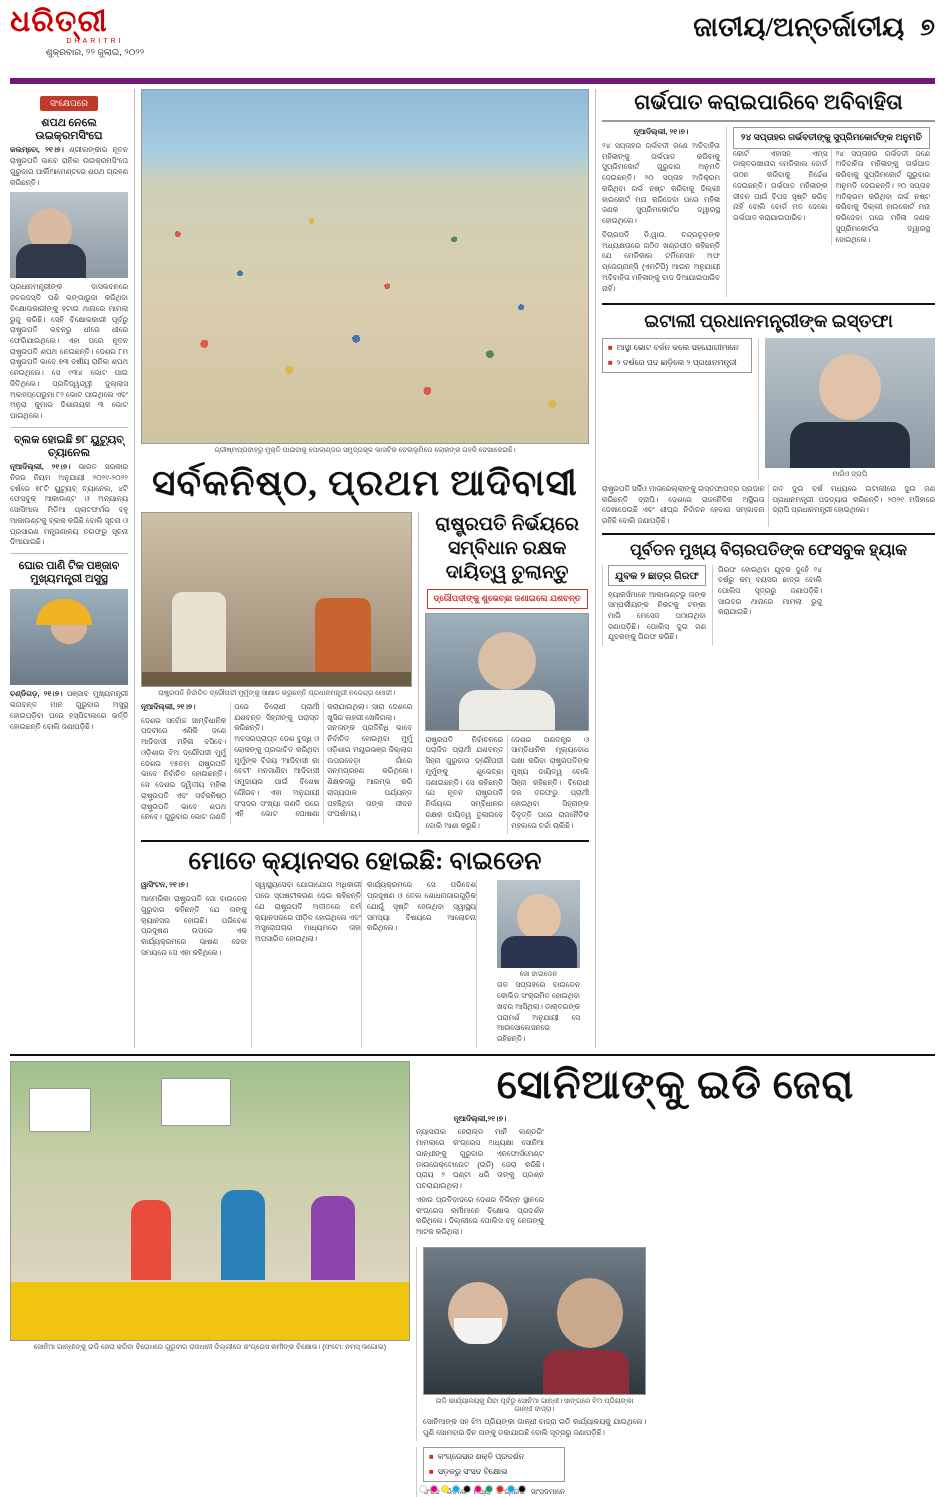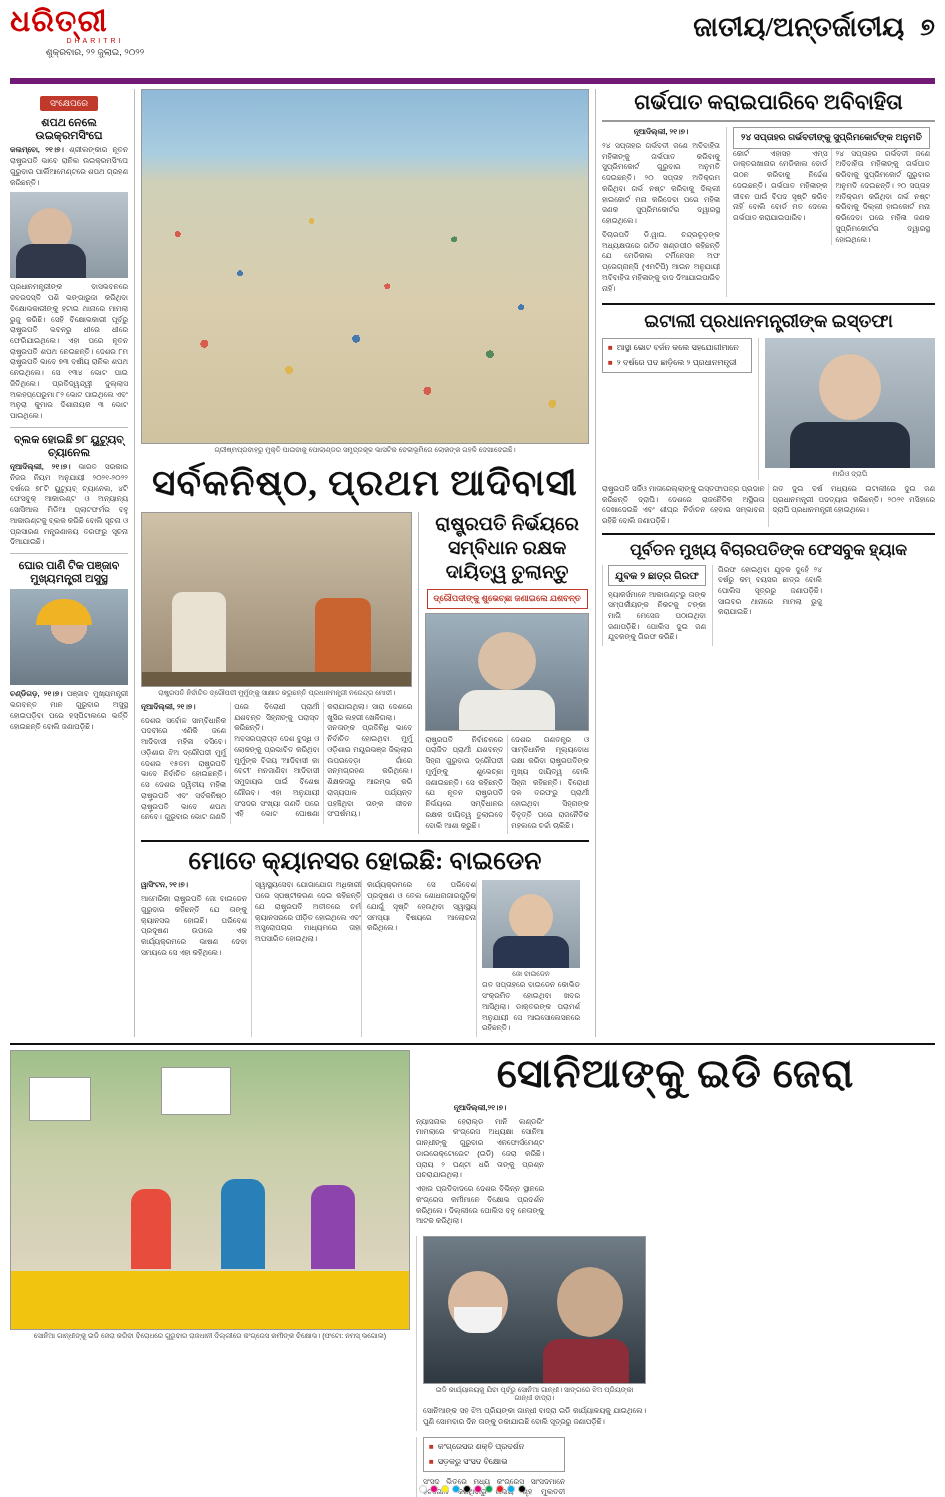--- a/index.html
+++ b/index.html
@@ -207,21 +207,21 @@
             </div>
             <div class="body-text">
                 <p>ସ୍ୱାସ୍ଥ୍ୟସେବା ଯୋଗାଯୋଗ ଅଧିକାରୀ ପରେ ସ୍ପଷ୍ଟୀକରଣ ଦେଇ କହିଛନ୍ତି ଯେ ରାଷ୍ଟ୍ରପତି ଅତୀତରେ ଚର୍ମ କ୍ୟାନସରରେ ପୀଡ଼ିତ ହୋଇଥିଲେ ଏବଂ ଅସ୍ତ୍ରୋପଚାର ମାଧ୍ୟମରେ ତାହା ଅପସାରିତ ହୋଇଥିଲା।</p>
               </div>
           </div>
           <div style="width:115px;border-left:1px solid #ccc;padding-left:5px;">
             <div class="body-text">
                 <p>କାର୍ଯ୍ୟକ୍ରମରେ ସେ ପରିବେଶ ପ୍ରଦୂଷଣ ଓ ତେଲ ଶୋଧନାଗାରଗୁଡ଼ିକ ଯୋଗୁଁ ସୃଷ୍ଟି ହେଉଥିବା ସ୍ୱାସ୍ଥ୍ୟ ସମସ୍ୟା ବିଷୟରେ ଆଲୋଚନା କରିଥିଲେ।</p>
               </div>
           </div>
-          <div style="width:104px;border-left:1px solid #ccc;padding-left:5px;">
+          <div style="width:104px;border-left:1px solid #ccc;padding-left:20px;">
             <div class="photo ph-portrait" style="height:88px;">
               <div style="position:absolute;left:50%;top:14px;transform:translateX(-50%);width:44px;height:46px;border-radius:50%;background:#e3c3a6;"></div>
               <div style="position:absolute;left:50%;bottom:0;transform:translateX(-50%);width:76px;height:32px;background:#2a3550;border-radius:14px 14px 0 0;"></div>
             </div>
             <div class="caption">ଜୋ ବାଇଡେନ</div>
             <div class="body-text">
                 <p>ଗତ ସପ୍ତାହରେ ବାଇଡେନ କୋଭିଡ ସଂକ୍ରମିତ ହୋଇଥିବା ଖବର ଆସିଥିଲା। ଡାକ୍ତରଙ୍କ ପରାମର୍ଶ ଅନୁଯାୟୀ ସେ ଆଇସୋଲେସନରେ ରହିଛନ୍ତି।</p>
               </div>
           </div>
         </div>

